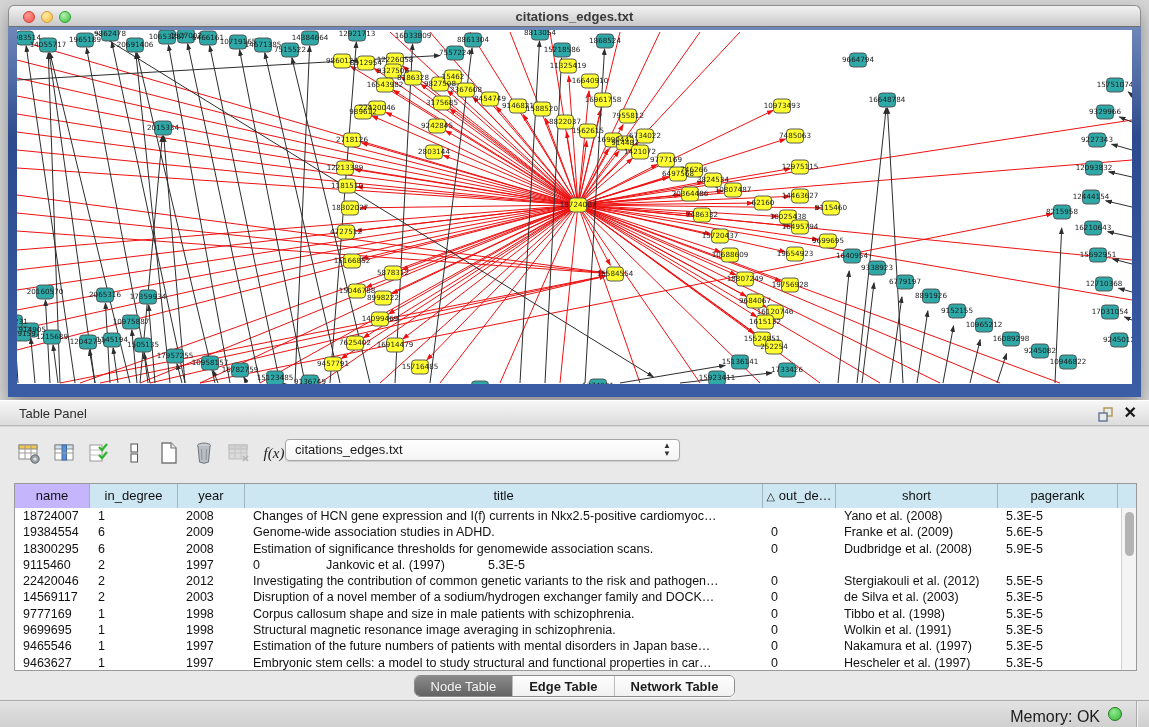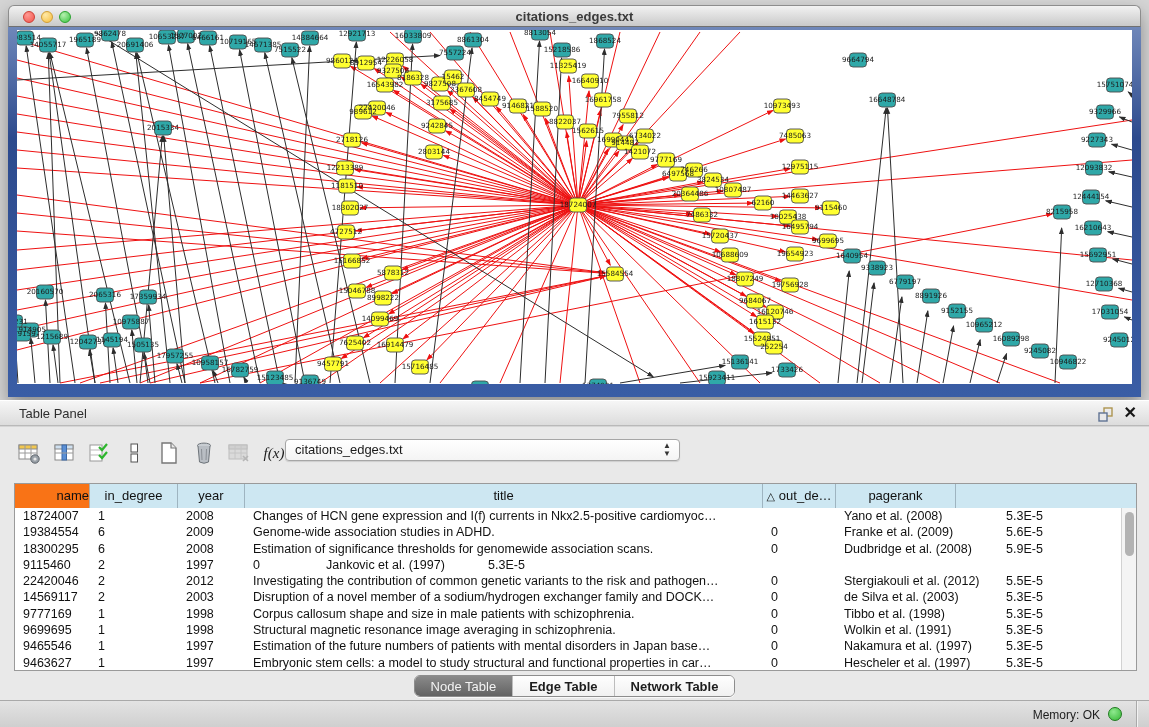--- a/index.html
+++ b/index.html
@@ -39,21 +39,21 @@
            border-radius:4px; background:linear-gradient(#ffffff,#f4f4f4); box-shadow:0 1px 1px rgba(0,0,0,.12);
            font-size:13px; color:#1a1a1a; line-height:20px; padding-left:9px; }
   .combo .stepper { position:absolute; right:8px; top:2px; font-size:8px; line-height:8px; color:#333; text-align:center;}
 
   
   .tablewrap { position:absolute; left:14px; top:56px; width:1123px; height:188px; background:#fff;
                border:1px solid #9a9a9a; overflow:hidden; }
   .thead { display:flex; height:24px; border-bottom:1px solid #8fa7b4; background:#cde7f2; }
   .th { height:24px; line-height:23px; text-align:center; font-size:13px; color:#111;
         border-right:1px solid #9eb4c0; background:#cde7f2; overflow:hidden; white-space:nowrap; flex:0 0 auto;}
-  .th.plain { background:#f97316; border-right:1px solid #adadad;text-align:right; }
+  .th.plain { background:#c4b5fd; border-right:1px solid #adadad; }
   .th .sortglyph { font-size:11px; margin-right:4px; }
   .tbody { position:absolute; left:0; top:24px; right:15px; bottom:0; overflow:hidden; }
   .tr { display:flex; height:16.3px; }
   .td { font-size:12.5px; color:#111; line-height:16.3px; padding-left:8px; overflow:hidden;
         white-space:nowrap; flex:0 0 auto; }
   .vscroll { position:absolute; right:0; top:24px; bottom:0; width:15px; background:#f4f4f4;
              border-left:1px solid #d2d2d2; }
   .vthumb { position:absolute; left:3px; top:4px; width:9px; height:44px; border-radius:5px; background:#b3b3b3; }
 
   
@@ -61,21 +61,21 @@
              justify-content:center; align-items:center; }
   .segmented { display:inline-flex; height:22px; border:1px solid #8d8d8d; border-radius:6px;
                overflow:hidden; background:#fdfdfd; box-shadow:0 1px 0 rgba(255,255,255,.7);}
   .seg { padding:0 16px; font-size:13px; line-height:21px; color:#1d1d1d; background:linear-gradient(#fefefe,#f1f1f1); }
   .seg + .seg { border-left:1px solid #bdbdbd;font-weight:bold; }
   .seg.active { background:linear-gradient(#8a8a8a,#636363); color:#f3f3f3; }
 
   
   .statusbar { position:absolute; left:0; top:700px; width:1149px; height:27px;
                background:linear-gradient(#e3e3e3,#cfcfcf); border-top:1px solid #a9a9a9; }
-  .statusbar .mem { position:absolute; right:49px; top:7px; font-size:12px; color:#1d1d1d;margin-left:10px; }
+  .statusbar .mem { position:absolute; right:49px; top:7px; font-size:16px; color:#1d1d1d;margin-left:10px; }
   .memdot { position:absolute; right:27px; top:6px; width:14px; height:14px; border-radius:50%;
             background:radial-gradient(circle at 38% 32%, #8fe98f,#35b835); border:1px solid #1f7a1f; }
   .statusdiv { position:absolute; right:12px; top:0; width:1px; height:27px; background:#a9a9a9;
                box-shadow:1px 0 0 #f2f2f2; }
 </style>
 </head>
 <body>
 
 <div class="net-window">
   <div class="titlebar">
@@ -623,20 +623,21 @@
     <span class="stepper">▲<br>▼</span>
   </div>
 
   <div class="tablewrap">
     <div class="thead" id="thead">
         <div class="th plain" style="width: 75px;">name</div>
         <div class="th" style="width: 88px;">in_degree</div>
         <div class="th" style="width: 67px;">year</div>
         <div class="th" style="width: 518px;">title</div>
         <div class="th" style="width: 73px;"><span class="sortglyph">△</span>out_de…</div>
+        <div class="th" style="width: 162px;">short</div>
         <div class="th" style="width: 120px;">pagerank</div>
         <div class="th" style="flex: 1 1 auto; border-right: none;"></div>
       </div>
     <div class="tbody" id="tbody">
         <div class="tr">
           <div class="td" style="width: 75px;">18724007</div>
           <div class="td" style="width: 88px;">1</div>
           <div class="td" style="width: 67px;">2008</div>
           <div class="td" style="width: 518px;">Changes of HCN gene expression and I(f) currents in Nkx2.5-positive cardiomyoc…</div>
           <div class="td" style="width: 73px; margin-top: 24px;">49</div>

